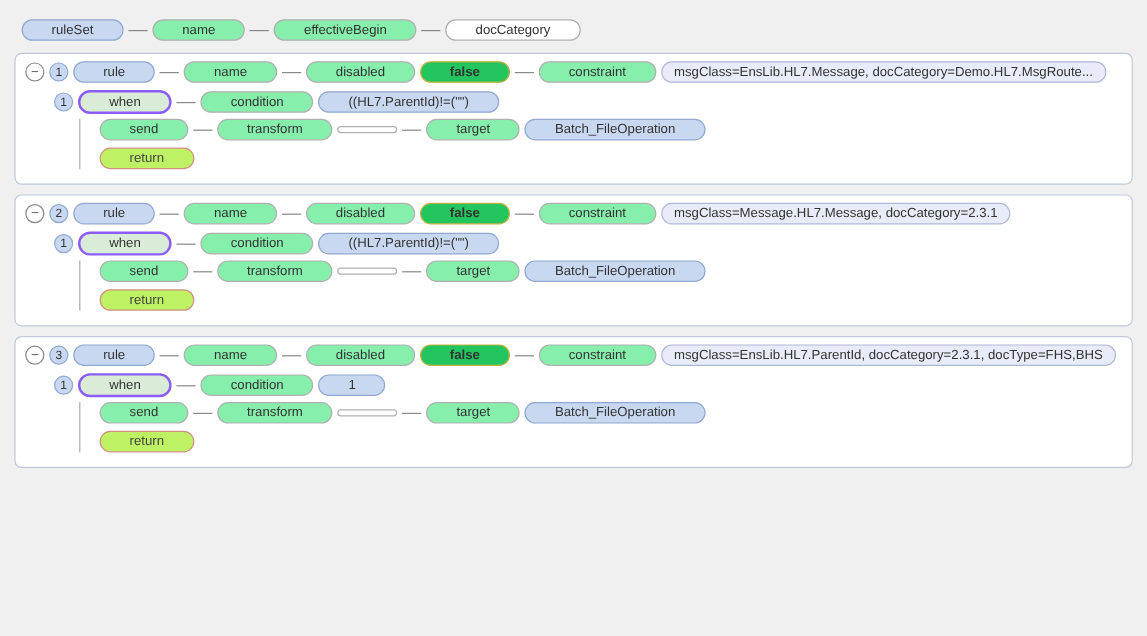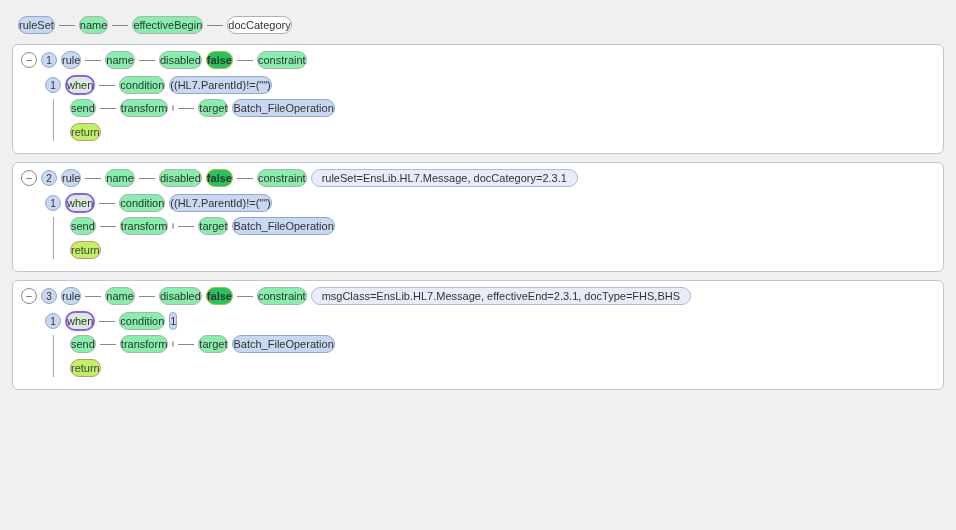--- a/index.html
+++ b/index.html
@@ -15,21 +15,21 @@
     .canvas {
       background: #f0f0f0;
       padding: 4px;
     }
 
     
     .pill {
       display: inline-flex;
       align-items: center;
       border-radius: 10px;
-      padding: 2px 0;
+      padding: 2px 24px;
       font-size: 11px;
       white-space: nowrap;
     }
 
     .pill-gray {
       background: #86efac;
       border: 1px solid #b0b0b0;
       color: #333;
     }
 
@@ -143,21 +143,21 @@
     .action-row {
       display: flex;
       align-items: center;
       gap: 4px;
     }
 
     
     .indent-block {
       padding-left: 16px;
       border-left: 1px solid #aaa;
-      margin-left: 8px;
+      margin-left: 21px;
     }
 
     .constraint-value {
       background: #e8ecf8;
       border: 1px solid #b0b8d8;
       border-radius: 10px;
       padding: 2px 10px;
       font-size: 11px;
       color: #333;
       max-width: 480px;
@@ -190,20 +190,21 @@
       <span class="collapse-btn">−</span>
       <span class="num-badge">1</span>
       <span class="pill pill-blue">rule</span>
       <span class="h-line"></span>
       <span class="pill pill-gray">name</span>
       <span class="h-line"></span>
       <span class="pill pill-gray">disabled</span>
       <span class="pill pill-yellow">false</span>
       <span class="h-line"></span>
       <span class="pill pill-gray">constraint</span>
+      <span class="constraint-value constraint-value-long">msgClass=EnsLib.HL7.Message, docCategory=Demo.HL7.MsgRoute...</span>
     </div>
 
     <div class="when-block">
       <div class="when-header">
         <span class="num-badge">1</span>
         <span class="pill pill-green">when</span>
         <span class="h-line"></span>
         <span class="pill pill-gray">condition</span>
         <span class="pill pill-blue">((HL7.ParentId)!=("")</span>
       </div>
@@ -229,21 +230,21 @@
       <span class="collapse-btn">−</span>
       <span class="num-badge">2</span>
       <span class="pill pill-blue">rule</span>
       <span class="h-line"></span>
       <span class="pill pill-gray">name</span>
       <span class="h-line"></span>
       <span class="pill pill-gray">disabled</span>
       <span class="pill pill-yellow">false</span>
       <span class="h-line"></span>
       <span class="pill pill-gray">constraint</span>
-      <span class="constraint-value">ruleSet=EnsLib.HL7.Message, docCategory=2.3.1</span>
+      <span class="constraint-value">msgClass=Message.HL7.Message, docCategory=2.3.1</span>
     </div>
 
     <div class="when-block">
       <div class="when-header">
         <span class="num-badge">1</span>
         <span class="pill pill-green">when</span>
         <span class="h-line"></span>
         <span class="pill pill-gray">condition</span>
         <span class="pill pill-blue">((HL7.ParentId)!=("")</span>
       </div>
@@ -269,21 +270,21 @@
       <span class="collapse-btn">−</span>
       <span class="num-badge">3</span>
       <span class="pill pill-blue">rule</span>
       <span class="h-line"></span>
       <span class="pill pill-gray">name</span>
       <span class="h-line"></span>
       <span class="pill pill-gray">disabled</span>
       <span class="pill pill-yellow">false</span>
       <span class="h-line"></span>
       <span class="pill pill-gray">constraint</span>
-      <span class="constraint-value">msgClass=EnsLib.HL7.Message, effectiveEnd=2.3.1, docType=FHS,BHS</span>
+      <span class="constraint-value">msgClass=EnsLib.HL7.ParentId, docCategory=2.3.1, docType=FHS,BHS</span>
     </div>
 
     <div class="when-block">
       <div class="when-header">
         <span class="num-badge">1</span>
         <span class="pill pill-green">when</span>
         <span class="h-line"></span>
         <span class="pill pill-gray">condition</span>
         <span class="pill pill-blue">1</span>
       </div>

